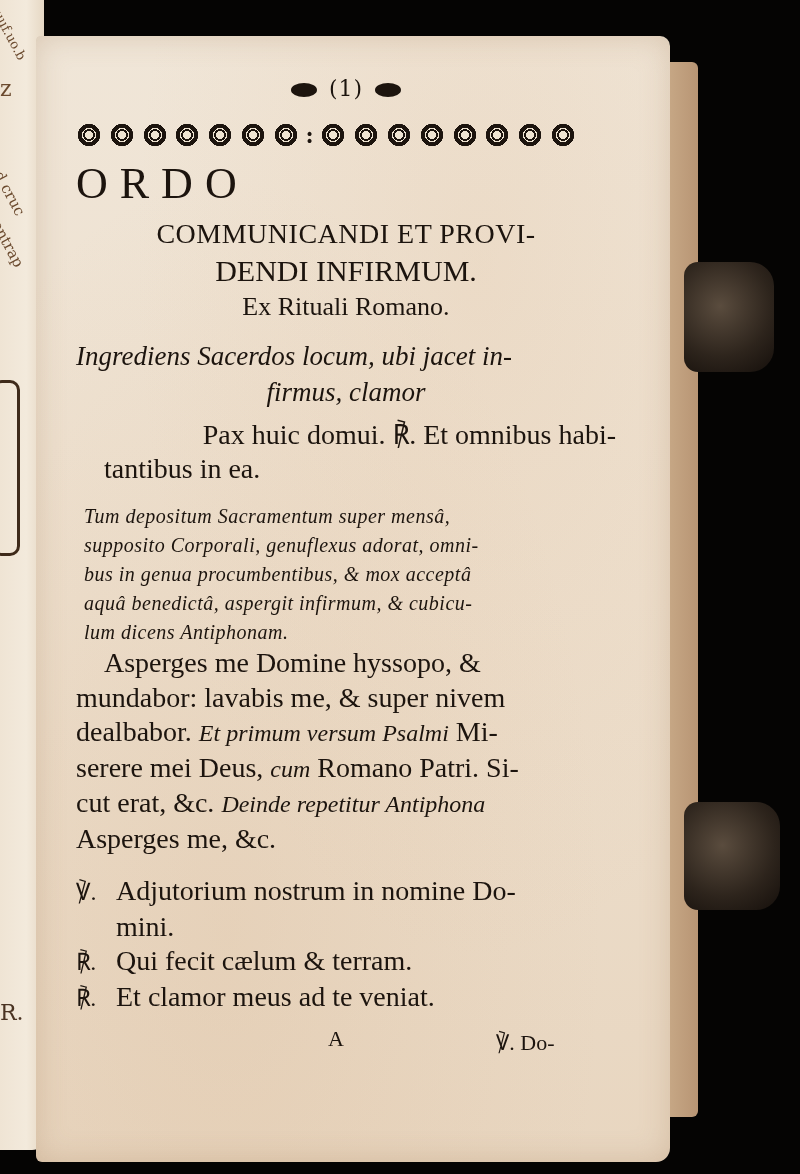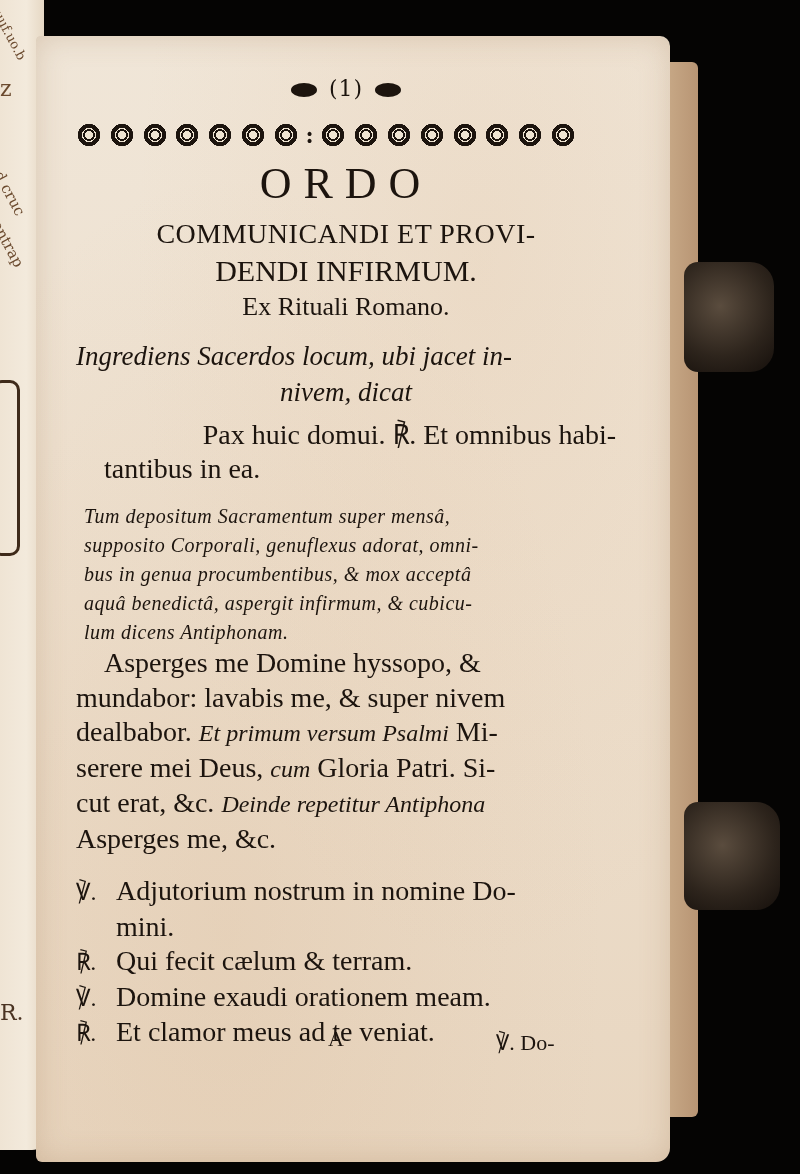--- a/index.html
+++ b/index.html
@@ -41,21 +41,21 @@
   .text { position:absolute; left:40px; width:540px; color:#1c140e; }
   .header { top:40px; text-align:center; font-size:22px; letter-spacing:1px; }
   .header .orn { display:inline-block; width:26px; height:14px; background:#1c140e; border-radius:50%; vertical-align:middle; margin:0 4px; }
 
   .rosette-row { position:absolute; top:86px; left:40px; width:500px; display:flex; justify-content:space-between; align-items:center; }
   .rosette { width:26px; height:26px; border-radius:50%;
     background: radial-gradient(circle, #efe4d2 0 4px, #1c140e 4px 6px, #efe4d2 6px 7px, #1c140e 7px 13px);
     -webkit-mask: radial-gradient(circle, #000 60%, transparent 61%); }
   .colon { font-size:22px; font-weight:bold; color:#1c140e; }
 
-  .title { top:122px; text-align:center; font-size:44px; letter-spacing:12px; font-family:"Liberation Serif", serif; }
+  .title { top:122px; text-align:left; font-size:44px; letter-spacing:12px; font-family:"Liberation Serif", serif; }
   .subtitle1 { top:182px; text-align:center; font-size:28px; font-family:"Liberation Serif", serif; letter-spacing:0.5px; }
   .subtitle2 { top:218px; text-align:center; font-size:30px; font-family:"Liberation Serif", serif; }
   .source { top:256px; text-align:center; font-size:26px; font-family:Liberation Serif, serif; }
 
   .rubric1 { top:302px; font-size:27px; font-style:italic; font-family:"Liberation Serif", serif; line-height:36px; text-align:justify; }
   .rubric1 .l2 { display:block; text-align:center; }
 
   .para1 { top:382px; font-size:28px; font-family:"Liberation Serif", serif; line-height:34px; }
   .para1 .indent { padding-left:0; display:block;text-align:right; }
   .para1 .l2 { display:block; padding-left:0; }
@@ -119,21 +119,21 @@
       <span class="rosette"></span>
     </div>
 
     <div class="text title">ORDO</div>
     <div class="text subtitle1">COMMUNICANDI ET PROVI-</div>
     <div class="text subtitle2">DENDI INFIRMUM.</div>
     <div class="text source">Ex Rituali Romano.</div>
 
     <div class="text rubric1">
       <span>Ingrediens Sacerdos locum, ubi jacet in-</span>
-      <span class="l2">nivem, dicat</span>
+      <span class="l2">firmus, clamor</span>
     </div>
 
     <div class="text para1">
       <span class="indent">Pax huic domui. ℟. Et omnibus habi-</span>
       <span class="l2" style="padding-left:28px">tantibus in ea.</span>
     </div>
 
     <div class="text rubric2">
       <div>Tum depositum Sacramentum super mensâ,</div>
       <div>supposito Corporali, genuflexus adorat, omni-</div>
@@ -142,40 +142,37 @@
       <div>lum dicens Antiphonam.</div>
     </div>
 
     <div class="text para2">
       <div style="padding-left:28px">Asperges me Domine hyssopo, &amp;</div>
       <div>mundabor: lavabis me, &amp; super nivem</div>
       <div>
         <span>dealbabor. </span><span class="it">Et primum versum Psalmi</span><span> Mi-</span>
       </div>
       <div>
-        <span>serere mei Deus, </span><span class="it">cum</span><span> Gloria Patri. Si-</span>
+        <span>serere mei Deus, </span><span class="it">cum</span><span> Romano Patri. Si-</span>
       </div>
       <div>
         <span>cut erat, &amp;c. </span><span class="it">Deinde repetitur Antiphona</span>
       </div>
       <div>Asperges me, &amp;c.</div>
     </div>
 
     <div class="text vr">
       <span class="line">
         <span class="sym">℣.</span><span>Adjutorium nostrum in nomine Do-</span>
       </span>
       <span class="cont">mini.</span>
       <span class="line">
         <span class="sym">℟.</span><span>Qui fecit cælum &amp; terram.</span>
       </span>
       <span class="line">
-        <span class="sym">℣.</span><span>Domine exaudi orationem meam.</span>
-      </span>
-      <span class="line">
         <span class="sym">℟.</span><span>Et clamor meus ad te veniat.</span>
       </span>
     </div>
 
     <div class="text footer">
       <span class="sig">A</span>
       <span class="catch">℣. Do-</span>
     </div>
   </div>
 </div>

